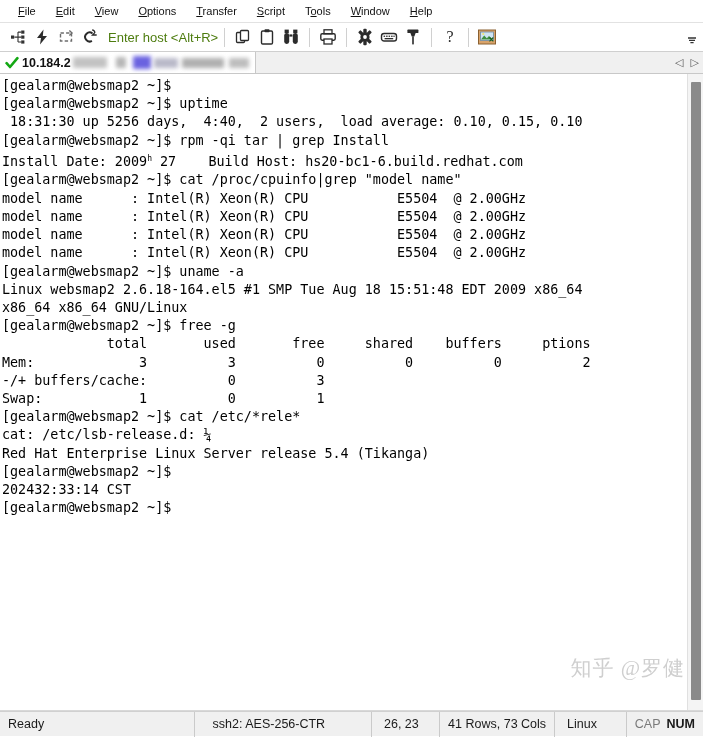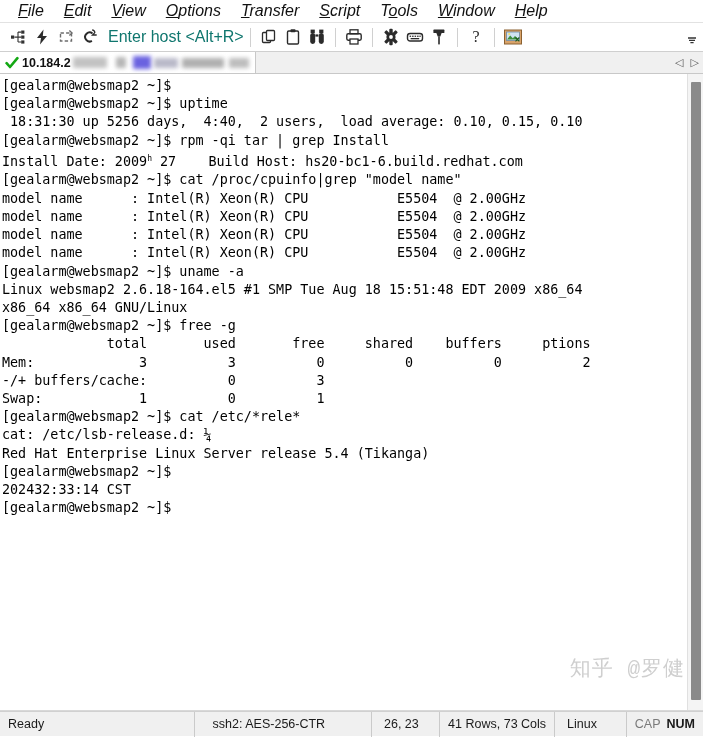--- a/index.html
+++ b/index.html
@@ -21,27 +21,26 @@
   .menubar {
     height: 23px;
     background: #ffffff;
     border-bottom: 1px solid #e2e2e2;
     display: flex;
     align-items: center;
     padding-left: 8px;
     box-sizing: border-box;
   }
   .menu-item {
-    font-size: 16px;
+    font-size: 11px;
     color: #111111;
     padding: 0 10px;
     line-height: 22px;
     white-space: nowrap;
     cursor: default;
-    font-style: italic;
   }
   .menu-item .acc {
     text-decoration: underline;
   }
 
   
   .toolbar {
     height: 29px;
     background: #ffffff;
     border-bottom: 1px solid #cfcfcf;
@@ -61,22 +60,22 @@
     flex: 0 0 auto;
   }
   .tb-sep {
     width: 1px;
     height: 19px;
     background: #d0d0d0;
     margin: 0 6px;
     flex: 0 0 auto;
   }
   .host-input {
-    font-size: 16px;
-    color: #0f766e;
+    font-size: 13px;
+    color: #4d7c0f;
     margin-left: 6px;
     white-space: nowrap;
     flex: 0 0 auto;
     cursor: text;
   }
   .tb-spacer { flex: 1 1 auto; }
   .tb-chevron {
     margin-right: 5px;
     width: 12px;
     height: 24px;
@@ -193,21 +192,21 @@
     border-radius: 1px;
   }
 
   
   .watermark {
     position: absolute;
     right: 18px;
     bottom: 28px;
     font-size: 21px;
     color: #cfcfcf;
-    font-family: Liberation Mono, monospace;
+    font-family: Liberation Serif, serif;
     white-space: nowrap;
     pointer-events: none;
     user-select: none;
     letter-spacing: 1px;
   }
 
   
   .statusbar {
     height: 25px;
     background: #f0f0f0;

